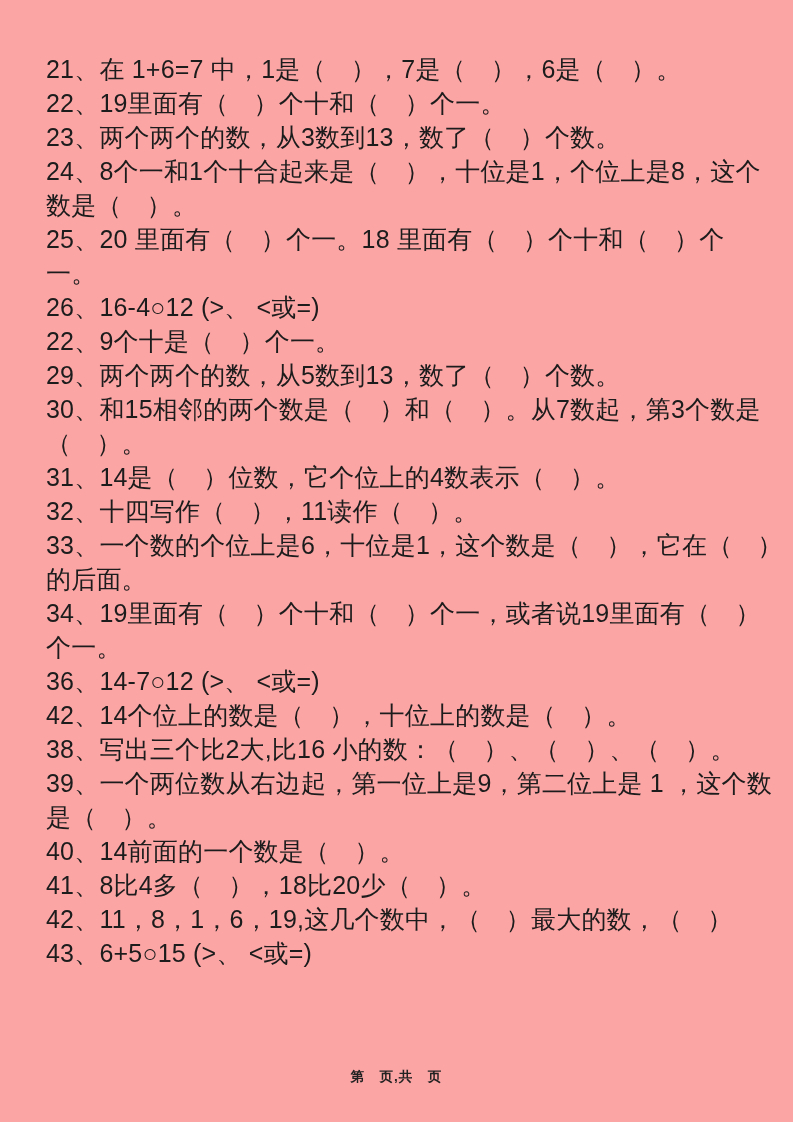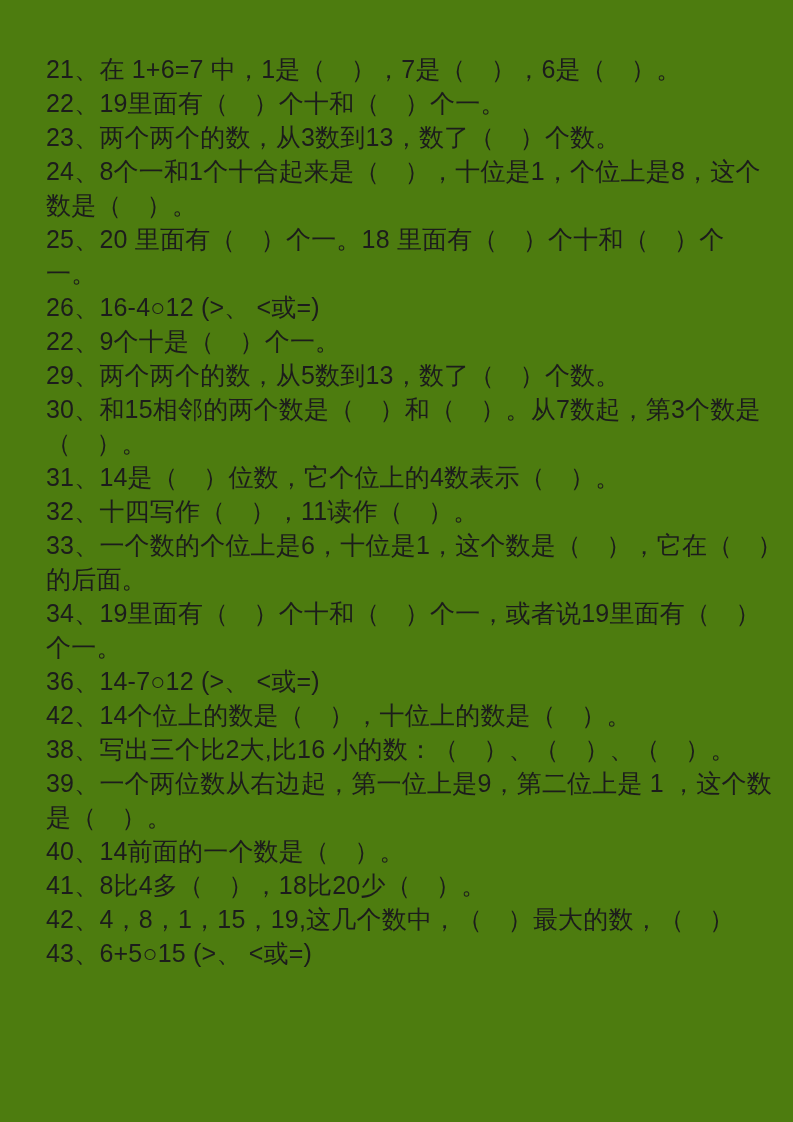--- a/index.html
+++ b/index.html
@@ -4,21 +4,21 @@
 <style>
   html, body {
     margin: 0;
     padding: 0;
     background: #ffffff;
   }
   .sheet {
     position: relative;
     width: 793px;
     height: 1122px;
-    background: #4d7c0f;
+    background: #fca5a5;
     overflow: hidden;
     font-family: "Liberation Sans", sans-serif;
     color: #1c1c1c;
   }
   .content {
     position: absolute;
     top: 52px;
     left: 46px;
     width: 707px;
   }
@@ -64,16 +64,17 @@
     <div class="line">的后面。</div>
     <div class="line">34、19里面有（　）个十和（　）个一，或者说19里面有（　）</div>
     <div class="line">个一。</div>
     <div class="line">36、14-7○12 (&gt;、 &lt;或=)</div>
     <div class="line">42、14个位上的数是（　），十位上的数是（　）。</div>
     <div class="line">38、写出三个比2大,比16 小的数：（　）、（　）、（　）。</div>
     <div class="line">39、一个两位数从右边起，第一位上是9，第二位上是 1 ，这个数</div>
     <div class="line">是（　）。</div>
     <div class="line">40、14前面的一个数是（　）。</div>
     <div class="line">41、8比4多（　），18比20少（　）。</div>
-    <div class="line">42、4，8，1，15，19,这几个数中，（　）最大的数，（　）</div>
+    <div class="line">42、11，8，1，6，19,这几个数中，（　）最大的数，（　）</div>
     <div class="line">43、6+5○15 (&gt;、 &lt;或=)</div>
   </div>
+  <div class="footer">第　页,共　页</div>
 </div>
 
 </body></html>

